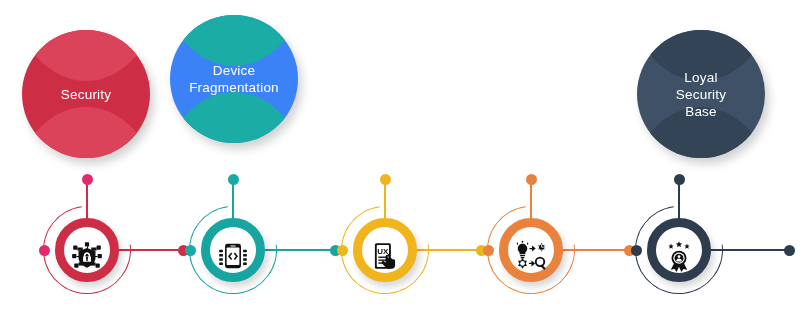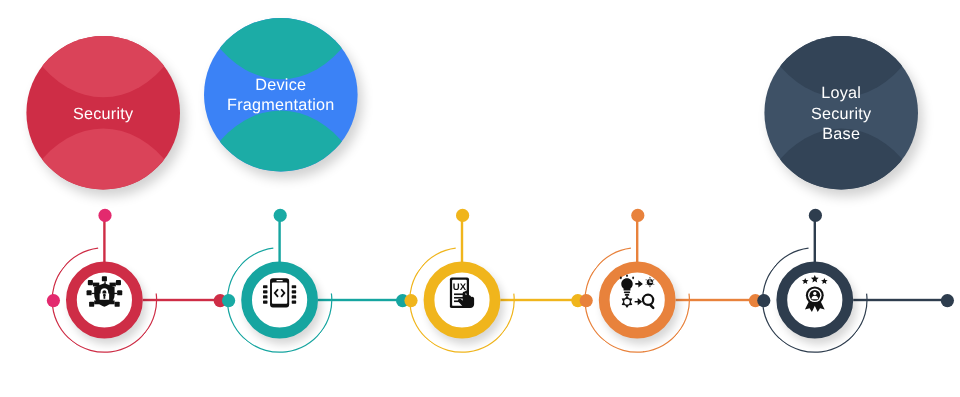--- a/index.html
+++ b/index.html
@@ -45,21 +45,21 @@
     white-space:pre-line;
   }
   .ring{
     position:absolute;
     width:64px;height:64px;
     left:-32px;top:-32px;
     border-radius:50%;
     background:#ffffff;
     box-sizing:border-box;
     z-index:6;
-    display:flex;align-items:flex-start;justify-content:center;
+    display:flex;align-items:flex-end;justify-content:center;
     box-shadow:3px 5px 7px rgba(0,0,0,.16);
   }
   .ring .glyph{
     width:34px;height:34px;
     display:flex;align-items:center;justify-content:center;
   }
   .ring .glyph svg{width:100%;height:100%;display:block;}
 
   .thinarc{
     position:absolute;

